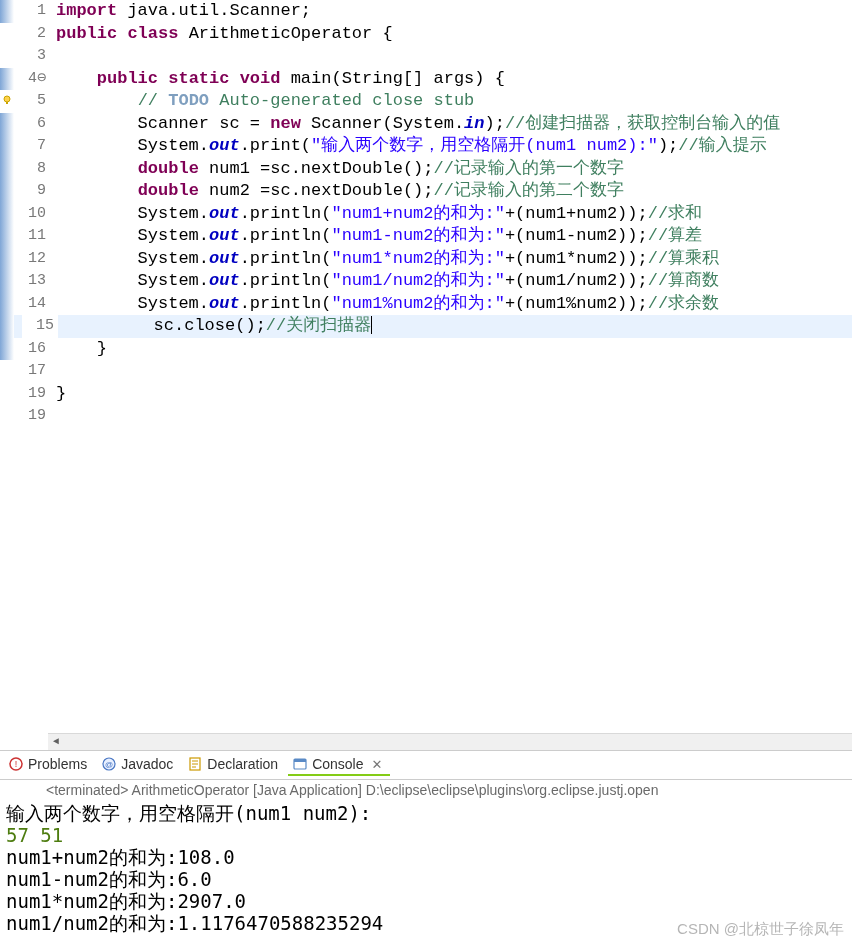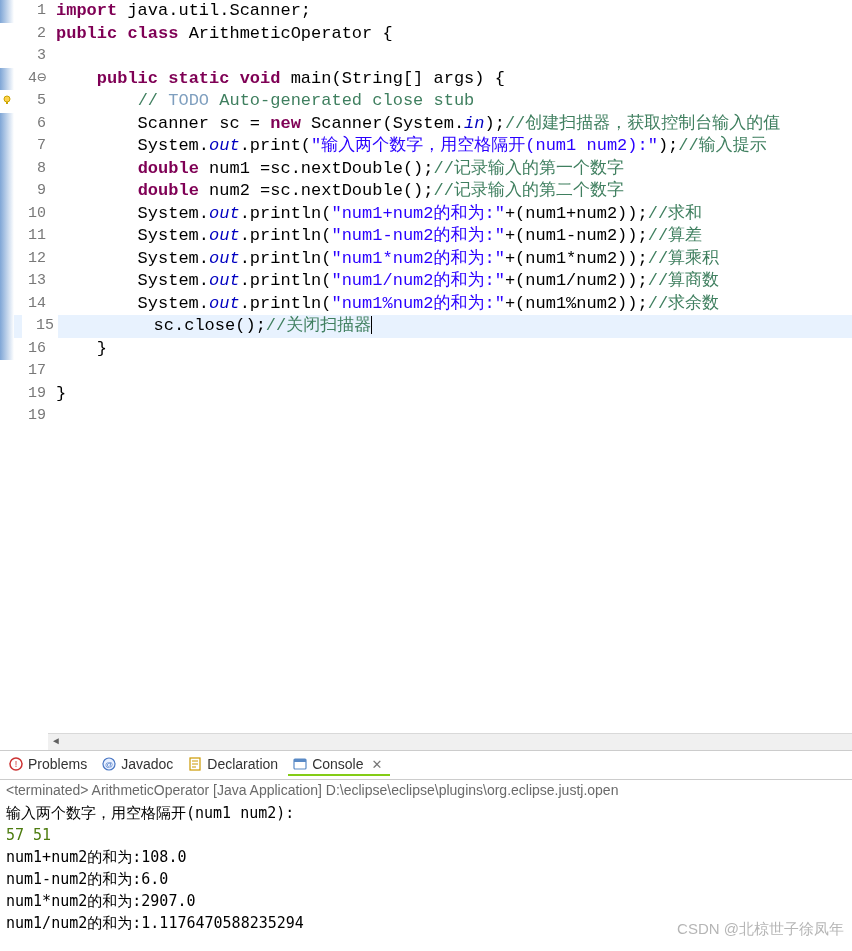--- a/index.html
+++ b/index.html
@@ -58,24 +58,24 @@
     color: #787878;
     text-align: right;
     padding-right: 4px;
     background: #fff;
     font-size: 15px;
   }
   .code {
     padding-left: 6px;
   }
   .kw { color: #7f0055; font-weight: bold; }
-  .fld { color: #0000c0; font-style: italic; }
+  .fld { color: #0000c0; font-style: italic; font-weight: bold; }
   .str { color: #2a00ff; }
   .cmt { color: #3f7f5f; }
-  .todo { color: #7f9fbf; font-weight: normal; }
+  .todo { color: #7f9fbf; font-weight: bold; }
   .cursor {
     display:inline-block;
     width:1px;height:18px;
     background:#000;
     vertical-align:middle;
     margin-bottom:2px;
   }
   .hscroll {
     position:absolute;
     left:48px; right:0; bottom:0;
@@ -114,21 +114,21 @@
   }
   .tab.active {
     border-bottom:2px solid #84cc16;
     background:#fff;
   }
   .tab .close { margin-left:4px; color:#777; font-size:13px; }
   .tab svg { width:16px; height:16px; }
   .console-body {
     padding:2px 6px;
     font-family: "SimSun","MS Gothic",Consolas,monospace;
-    font-size:15px;
+    font-size:19px;
     line-height:22px;
   }
   .term-line { color:#6a6a6a; font-family:"Segoe UI",Arial,sans-serif; font-size:14px; }
   .input-green { color:#4d7c0f; }
   .watermark {
     position:absolute;
     right:8px; bottom:12px;
     color:rgba(120,120,120,0.55);
     font-family:"Microsoft YaHei",Arial,sans-serif;
     font-size:15px;
@@ -199,21 +199,21 @@
     </div>
     <div class="tab active">
       <svg viewBox="0 0 16 16">
           <rect x="2" y="3" width="12" height="10" rx="1" fill="#fff" stroke="#5a8ac6" stroke-width="1.2"></rect>
           <rect x="2" y="3" width="12" height="3" fill="#5a8ac6"></rect>
         </svg>
       <span>Console</span>
       <span class="close">✕</span>
     </div>
   </div>
-  <div class="term-line" style="padding:2px 6px;">&lt;terminated&gt; ArithmeticOperator [Java Application] D:\eclipse\eclipse\plugins\org.eclipse.justj.open</div>
+  <div class="term-line" style="padding:2px 6px;margin-left:40px;">&lt;terminated&gt; ArithmeticOperator [Java Application] D:\eclipse\eclipse\plugins\org.eclipse.justj.open</div>
   <div class="console-body">
     <div>输入两个数字，用空格隔开(num1 num2):</div>
     <div class="input-green">57 51</div>
     <div>num1+num2的和为:108.0</div>
     <div>num1-num2的和为:6.0</div>
     <div>num1*num2的和为:2907.0</div>
     <div>num1/num2的和为:1.1176470588235294</div>
   </div>
 </div>
 

